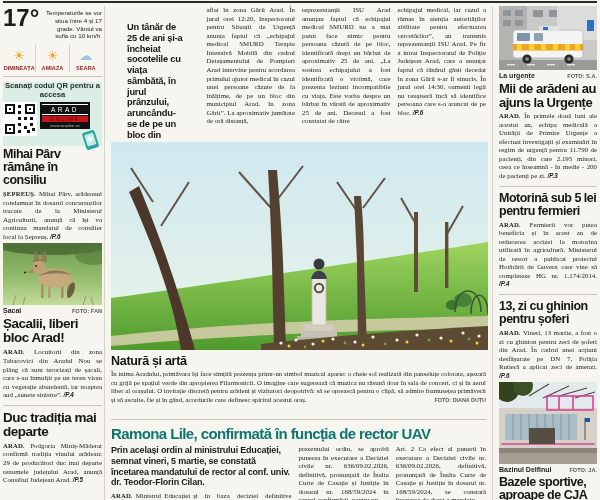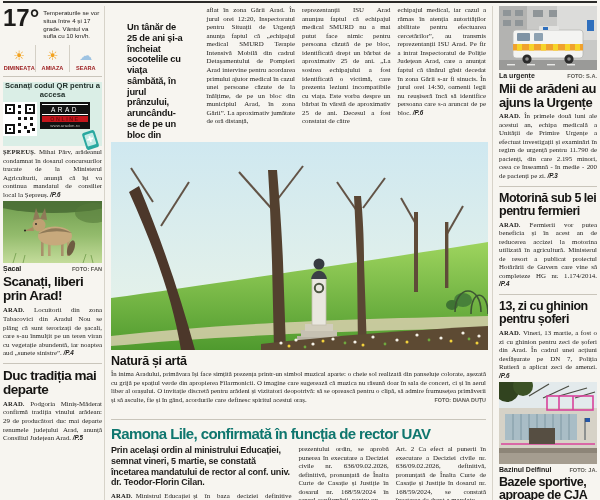--- a/index.html
+++ b/index.html
@@ -29,21 +29,21 @@
   .pref{font-family:"Liberation Sans",sans-serif;font-weight:700;font-size:6.3px;font-style:italic;}
 
   
   .cap-row{display:flex;justify-content:space-between;align-items:baseline;
            font-family:"Liberation Sans",sans-serif;margin:2px 0 3px;}
   .cap-title{font-weight:700;font-size:7px;}
   .cap-credit{font-size:5.6px;color:#5a5852;font-weight:700;}
 
   
   .weather{border-bottom:1px solid #c9c5bb;padding-bottom:4px;}
-  .w-top{display:flex;gap:4px;align-items:flex-start;}
+  .w-top{display:flex;gap:4px;align-items:flex-start;text-align:right;}
   .w-temp{font-family:"Liberation Sans",sans-serif;font-weight:700;font-size:24px;line-height:1;}
   .w-desc{font-family:"Liberation Sans",sans-serif;font-size:6.2px;line-height:1.25;padding-top:3px;}
   .w-periods{display:flex;margin-top:5px;text-align:center;}
   .w-cell{flex:1;border-right:1px solid #d4d0c6;padding:1px 0;}
   .w-cell:last-child{border-right:0;}
   .w-label{font-family:"Liberation Sans",sans-serif;font-weight:700;font-size:5.6px;color:#9a1a1c;margin-top:1px;}
   .icon-sun::before{content:"☀";color:#f2a21f;font-size:13px;line-height:1;}
   .icon-cloud::before{content:"☁";color:#9ec3e2;font-size:13px;line-height:1;}
 
   
@@ -147,20 +147,21 @@
     </div>
     <svg class="phone" width="15" height="20" viewBox="0 0 15 20">
       <rect x="1" y="1" width="13" height="18" rx="2.5" fill="#2aa8a0"></rect>
       <rect x="3" y="3.5" width="9" height="12" rx="1" fill="#c5ebe6"></rect>
       <rect x="6.6" y="6" width="1.8" height="6" fill="#fff"></rect>
         <rect x="4.5" y="8.1" width="6" height="1.8" fill="#fff"></rect>
     </svg>
   </section>
 
   <section class="sect">
+    <h3 class="hl-side">Mihai Pârv rămâne în consiliu</h3>
     <p class="bt"><span class="kicker">ȘEPREUȘ.</span>
       <span>Mihai Pârv, arădeanul condamnat în dosarul concursurilor trucate de la Ministerul Agriculturii, anunță că își va continua mandatul de consilier local la Șepreuș.</span>
       <span class="pref">/P.6</span></p>
   </section>
 
   <figure class="sect">
     <svg width="99" height="62" viewBox="0 0 99 62">
       <defs>
           <linearGradient id="jbg" x1="0" y1="0" x2="0" y2="1">
         <stop offset="0" stop-color="#6f9c4e"></stop>
@@ -193,21 +194,21 @@
           <line x1="90" y1="62" x2="88" y2="54"></line>
       </g>
     </svg>
   </figure>
   <div class="cap-row">
     <span class="cap-title">Șacal</span>
     <span class="cap-credit">FOTO: FAN</span>
   </div>
 
   <section class="sect">
-    <h3 class="hl-side" style="font-size:13.5px">Scanați, liberi prin Arad!</h3>
+    <h3 class="hl-side" style="font-size:13.5px">Șacalii, liberi bloc Arad!</h3>
     <p class="bt"><span class="kicker">ARAD.</span>
       <span>Locuitorii din zona Tabacovici din Aradul Nou se plâng că sunt terorizați de șacali, care s-au înmulțit pe un teren viran cu vegetație abundentă, iar noaptea aud „sunete sinistre”.</span>
       <span class="pref">/P.4</span></p>
   </section>
 
   <hr>
 
   <section class="sect">
     <h3 class="hl-side" style="font-size:13.5px">Duc tradiția mai departe</h3>
     <p class="bt"><span class="kicker">ARAD.</span>

